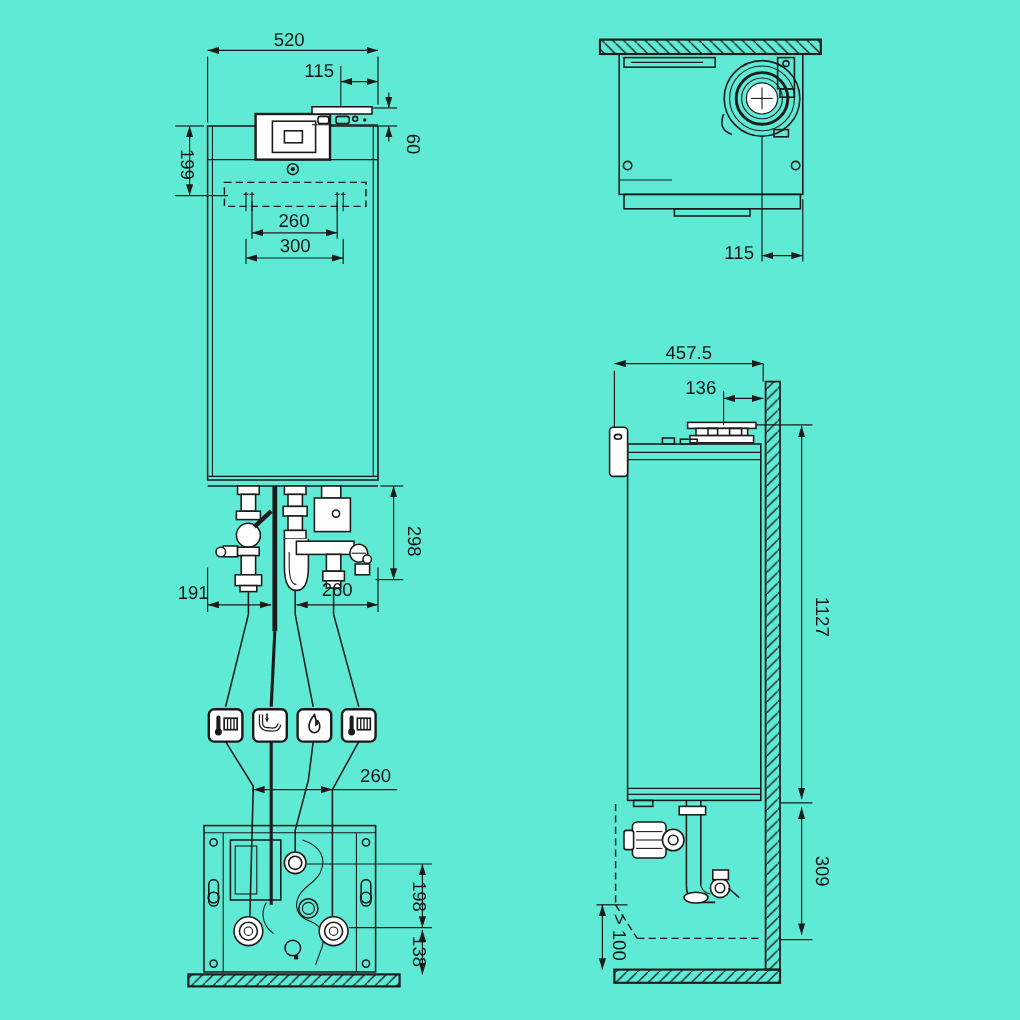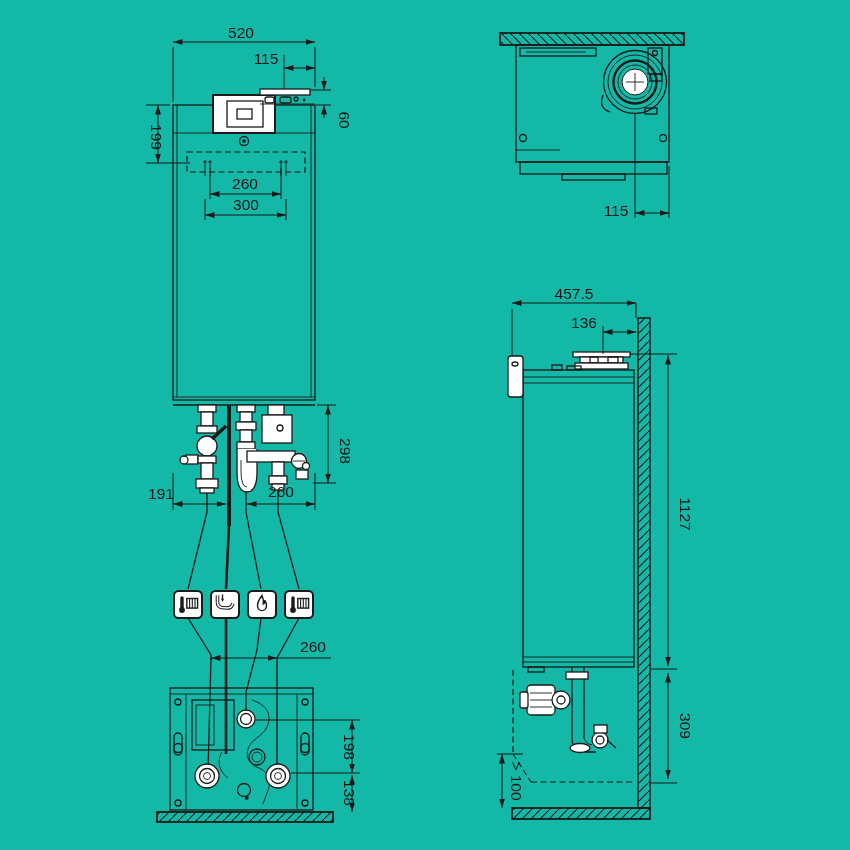--- a/index.html
+++ b/index.html
@@ -1,16 +1,16 @@
 <!DOCTYPE html>
 <html><head>
 <meta charset="utf-8">
 <style>
   html,body{margin:0;padding:0;background:#ffffff;}
-  .stage{width:850px;height:850px;position:relative;background:#14b8a6;}
+  .stage{width:850px;height:850px;position:relative;background:#5eead4;}
   svg{display:block;}
   .ln{stroke:#1b1b1b;stroke-width:1.3;fill:none;}
   .lnw{stroke:#1b1b1b;stroke-width:1.3;fill:#ffffff;}
   .thin{stroke:#1b1b1b;stroke-width:0.9;fill:none;}
   .dim{stroke:#1b1b1b;stroke-width:1;fill:none;}
   .dash{stroke:#1b1b1b;stroke-width:1.2;fill:none;stroke-dasharray:6 3.5;}
   .blk{fill:#1b1b1b;stroke:none;}
   text.d{font-family:"Liberation Sans","DejaVu Sans",sans-serif;font-size:15.5px;fill:#161616;}
   .anchor-mid{text-anchor:middle;}
 </style>

